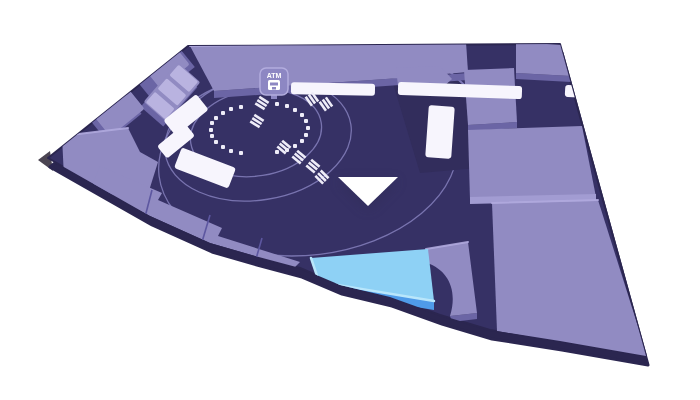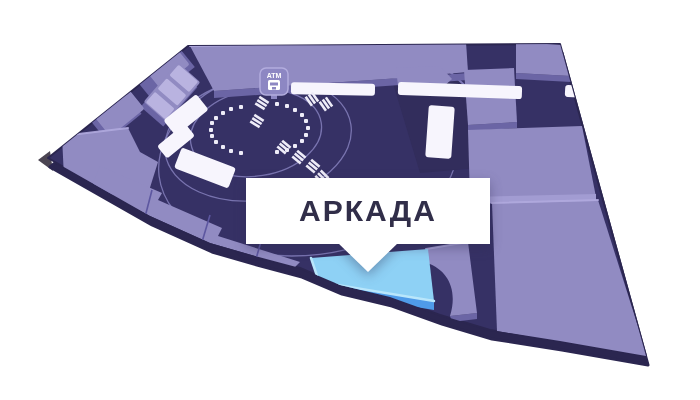--- a/index.html
+++ b/index.html
@@ -186,18 +186,15 @@
     <text x="0" y="-4" text-anchor="middle" font-size="7" font-weight="bold" fill="#ffffff">ATM</text>
     <g>
       <rect x="-6" y="-2" width="12" height="10" rx="1.5" fill="#ffffff"></rect>
       <rect x="-4" y="0.5" width="8" height="3" fill="#8D87C3"></rect>
       <rect x="-2" y="5" width="4" height="2.5" fill="#8D87C3"></rect>
     </g>
   </g>
 </svg>
 
 <div class="callout">
-  <div class="callout-box">
-    <span>АРКАДА</span>
-  </div>
   <div class="callout-arrow"></div>
 </div>
 </div>
 
 </body></html>

